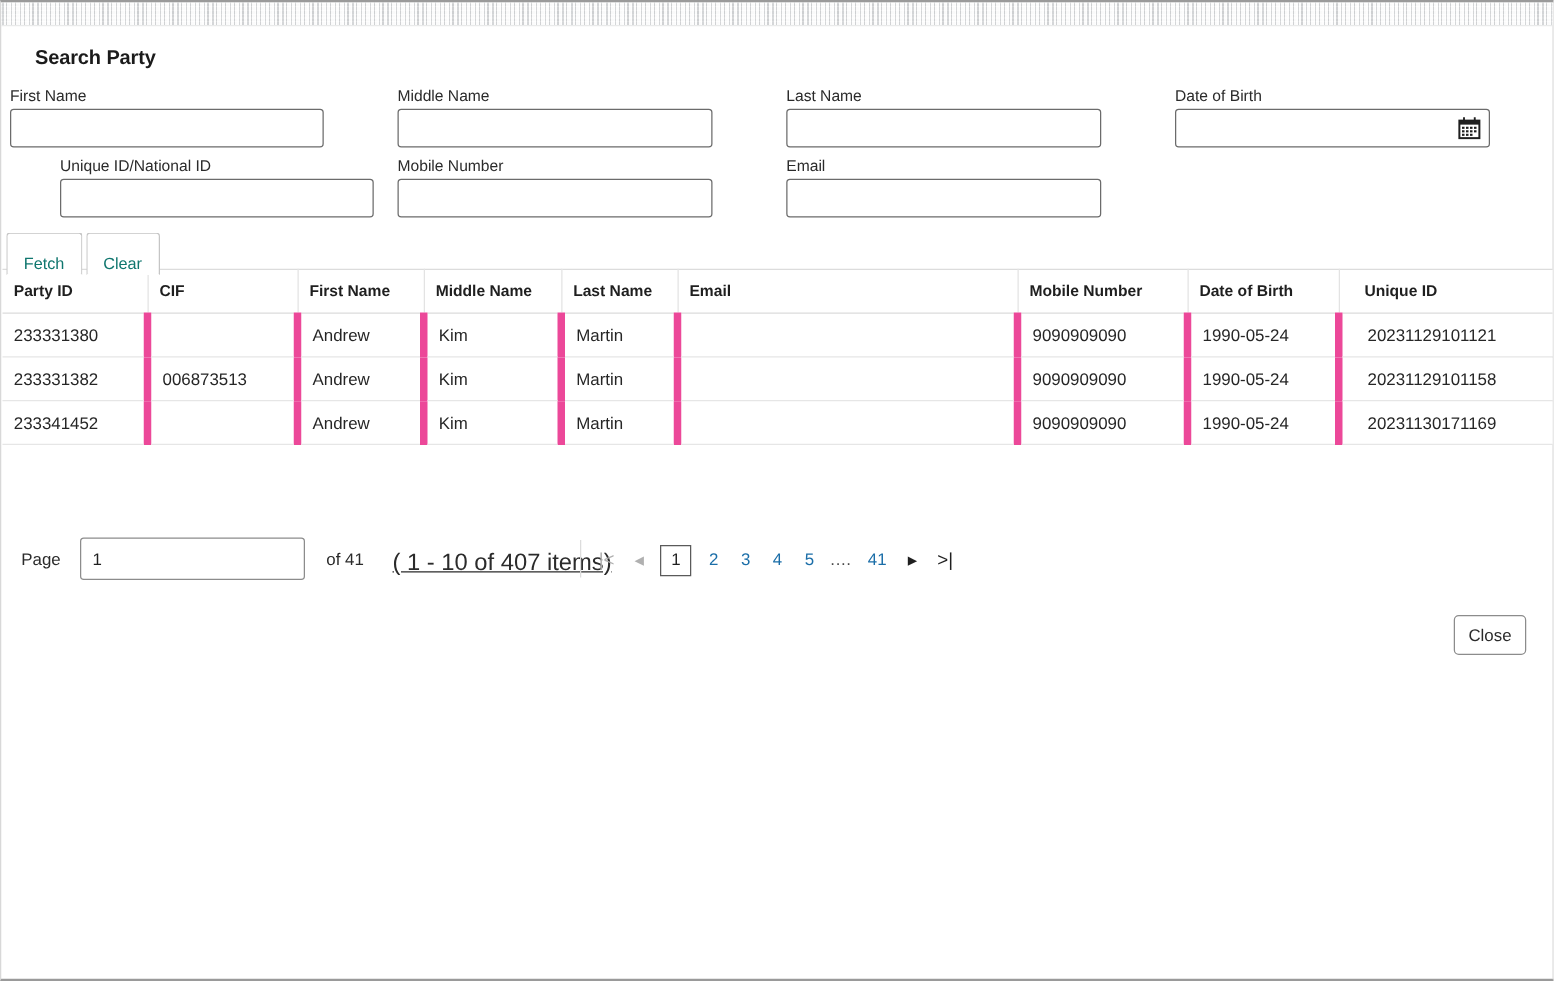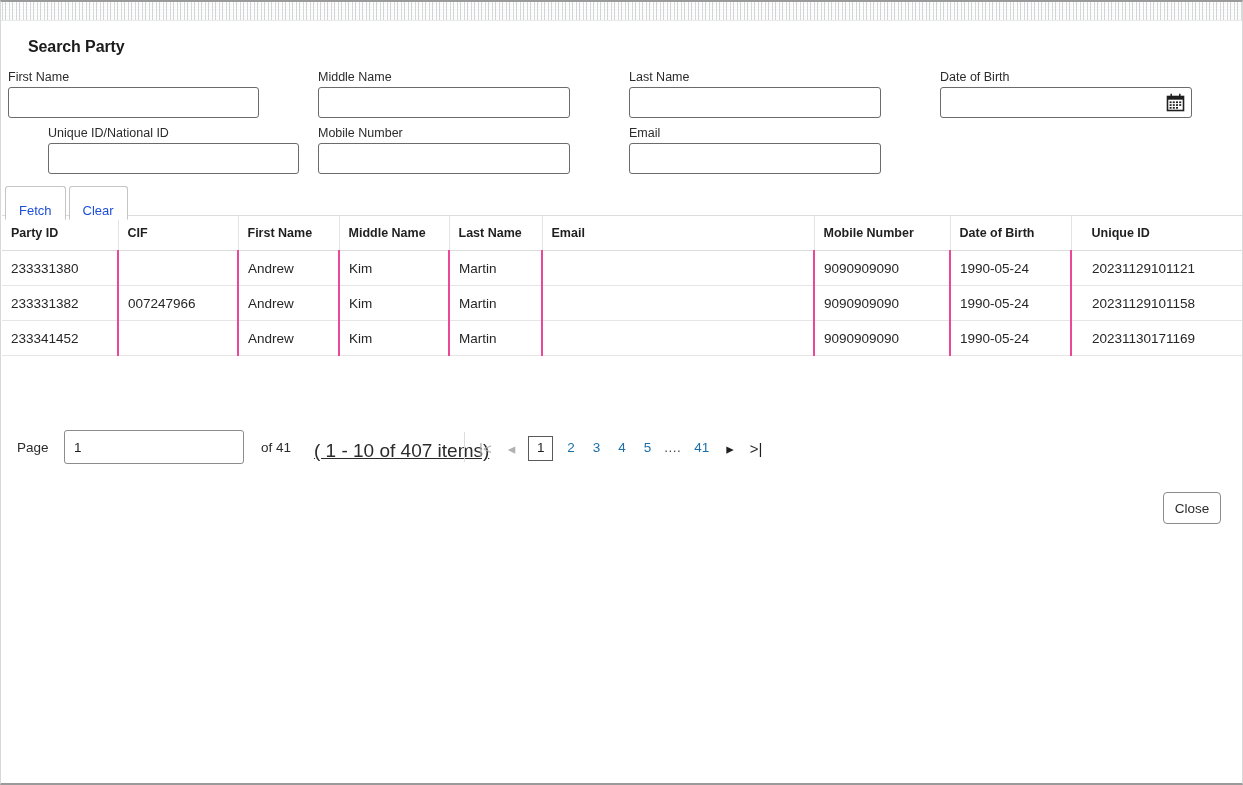--- a/index.html
+++ b/index.html
@@ -116,21 +116,21 @@
     height: 29px;
     min-width: 54px;
     padding: 16px 13px;
     background: #ffffff;
     border: 1px solid #c5c5c5;
     border-bottom: 1px solid #ffffff;
     border-top-left-radius: 3px;
     border-top-right-radius: 3px;
     font-family: "Liberation Sans", sans-serif;
     font-size: 13px;
-    color: #1d4ed8;
+    color: #0f766e;
     cursor: pointer;
     margin-right: 3px;
   }
 
   
   .results-table {
     position: absolute;
     left: 1px;
     top: 213px;
     width: 1241px;
@@ -150,21 +150,21 @@
     border-right: 1px solid #e3e3e3;
     background: #ffffff;
     white-space: nowrap;
   }
   .results-table td {
     height: 34px;
     padding: 0 0 0 9px;
     color: #262626;
     font-size: 13.5px;
     border-bottom: 1px solid #e6e6e6;
-    border-right: 2px solid #ec4899;
+    border-right: 6px solid #ec4899;
     background: #ffffff;
     white-space: nowrap;
     overflow: hidden;
   }
   .results-table th:last-child,
   .results-table td:last-child { border-right: none; padding-left: 20px; }
 
   
   .pager { position: absolute; left: 0; top: 428px; width: 991px; height: 36px; }
   .pager-label {
@@ -346,21 +346,21 @@
         <td>Andrew</td>
         <td>Kim</td>
         <td>Martin</td>
         <td></td>
         <td>9090909090</td>
         <td>1990-05-24</td>
         <td>20231129101121</td>
       </tr>
       <tr>
         <td>233331382</td>
-        <td>007247966</td>
+        <td>006873513</td>
         <td>Andrew</td>
         <td>Kim</td>
         <td>Martin</td>
         <td></td>
         <td>9090909090</td>
         <td>1990-05-24</td>
         <td>20231129101158</td>
       </tr>
       <tr>
         <td>233341452</td>

